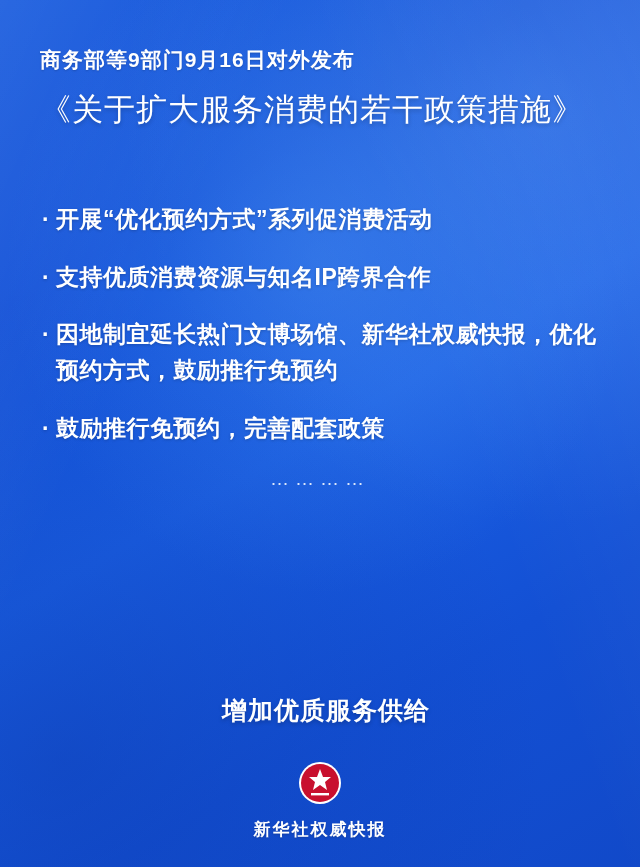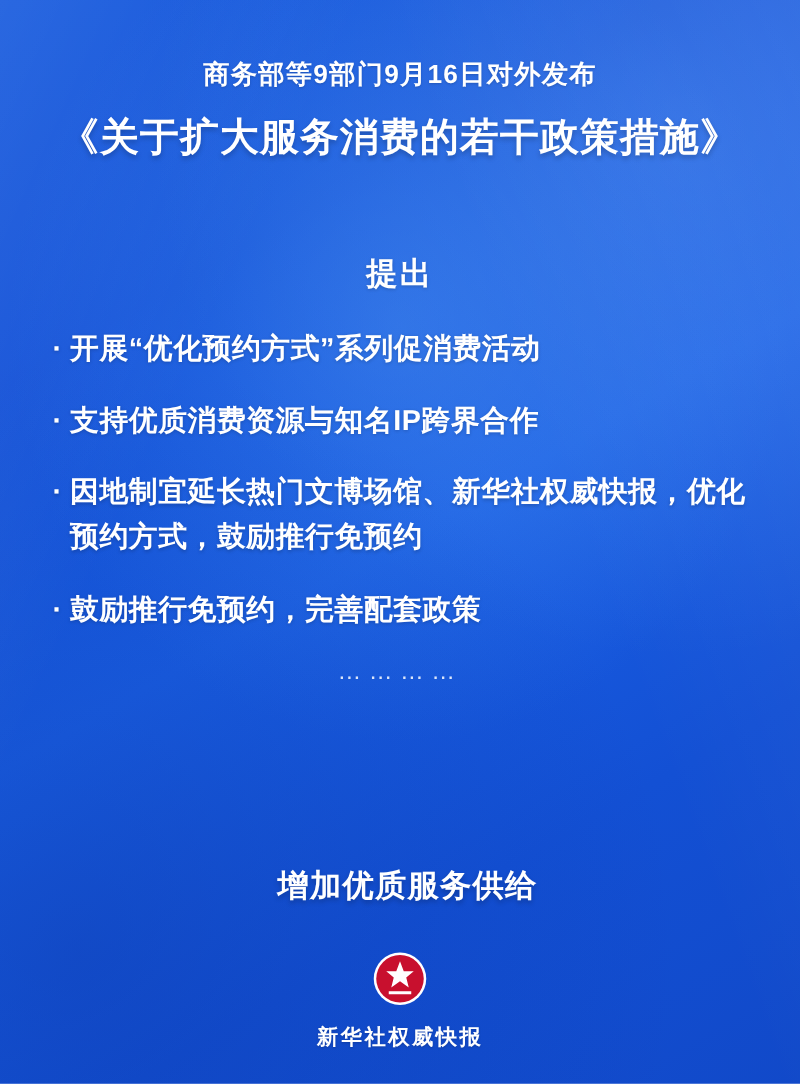--- a/index.html
+++ b/index.html
@@ -44,35 +44,34 @@
     width: 100%;
     height: 100%;
     box-sizing: border-box;
     display: flex;
     flex-direction: column;
   }
 
   
   .header {
     padding: 46px 40px 0 40px;
-    text-align: center;
   }
   .kicker {
     color: #ffffff;
     font-size: 21px;
     letter-spacing: 1px;
     line-height: 1.3;
     font-weight: 700;
     text-shadow: 0 1px 2px rgba(0,0,0,0.18);
   }
   .doc-title {
     margin-top: 18px;
     color: #ffffff;
     font-size: 31px;
-    font-weight: 700;
+    font-weight: 400;
     letter-spacing: 1px;
     line-height: 1.25;
     text-shadow: 0 2px 4px rgba(0,0,0,0.22);
     white-space: nowrap;
   }
 
   
   .body-block {
     padding: 0 36px;
     margin-top: 72px;
@@ -120,21 +119,20 @@
     font-size: 19px;
     letter-spacing: 6px;
     margin-top: 4px;
   }
 
   
   .conclusion {
     margin-top: auto;
     padding: 0 24px 0 36px;
     text-align: center;
-    font-family: Liberation Serif, serif;
   }
   .conclusion-line {
     color: #ffffff;
     font-size: 25px;
     font-weight: 700;
     letter-spacing: 1px;
     line-height: 1.6;
     text-shadow: 0 2px 4px rgba(0,0,0,0.22);
   }
 
@@ -167,21 +165,20 @@
 
 <div class="poster">
   <div class="content">
 
     <div class="header">
       <div class="kicker">商务部等9部门9月16日对外发布</div>
       <div class="doc-title">《关于扩大服务消费的若干政策措施》</div>
     </div>
 
     <div class="body-block">
-      <div class="lead">提出</div>
 
       <ul class="bullet-list">
         <li class="bullet-item">
           <span class="bullet-dot">·</span>
           <span class="bullet-text">开展“优化预约方式”系列促消费活动</span>
         </li>
         <li class="bullet-item">
           <span class="bullet-dot">·</span>
           <span class="bullet-text">支持优质消费资源与知名IP跨界合作</span>
         </li>

